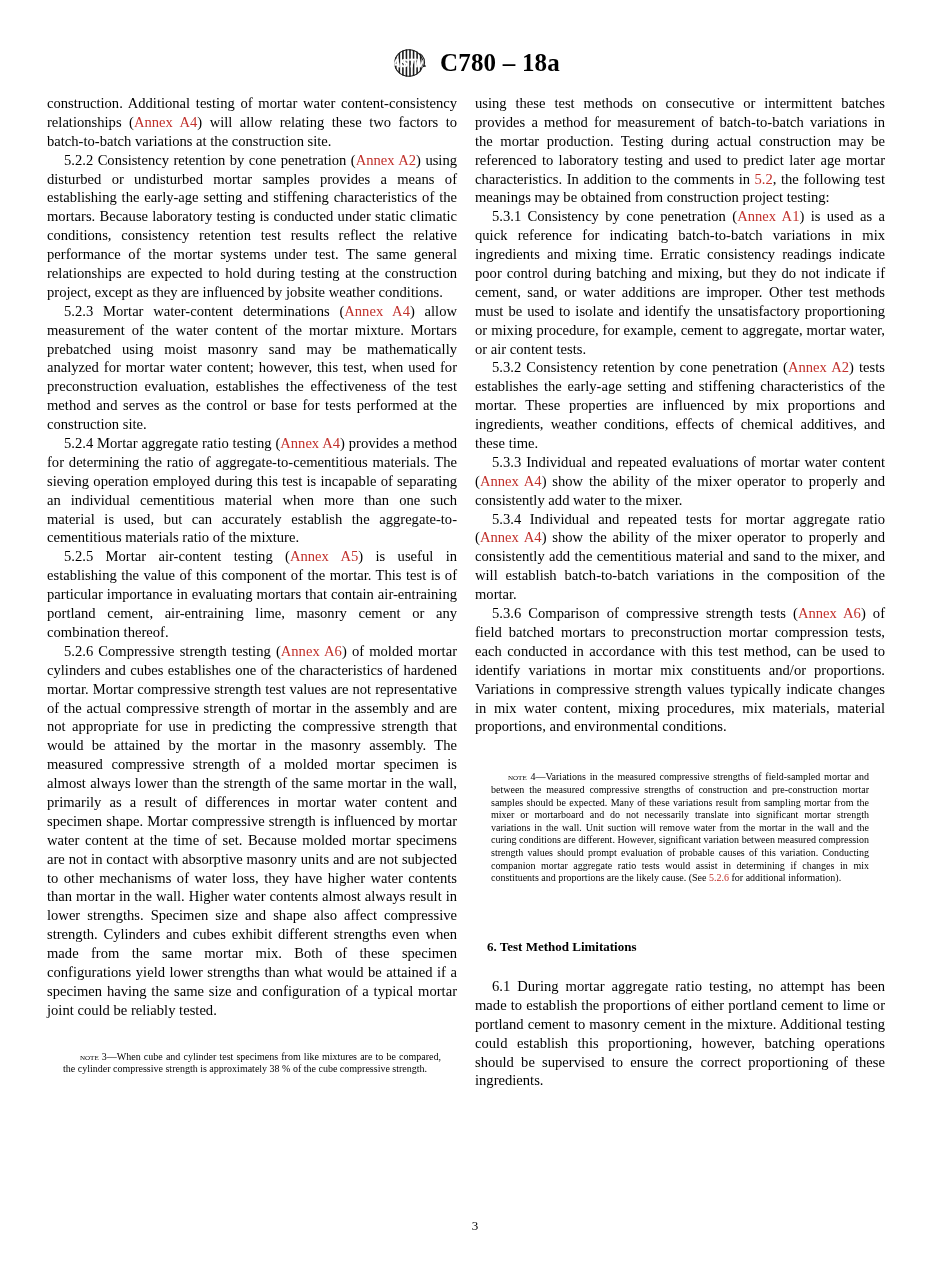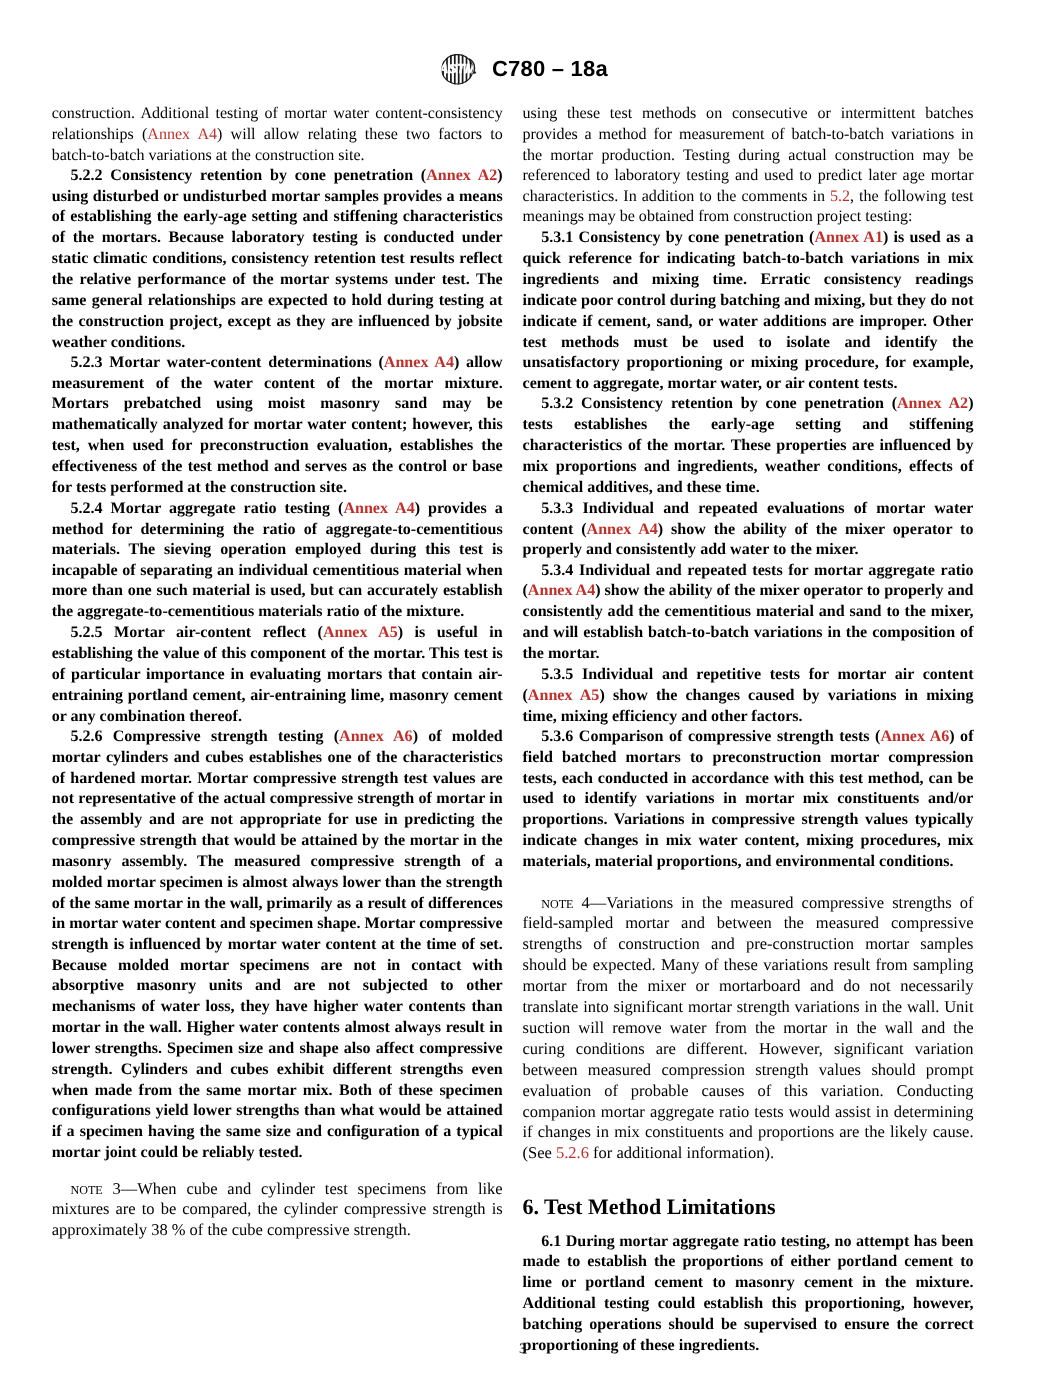--- a/index.html
+++ b/index.html
@@ -31,23 +31,23 @@
     gap: 10px;
     padding-top: 42px;
     height: 42px;
   }
   .astm-logo {
     width: 40px;
     height: 30px;
     display: block;
   }
   .designation {
-    font-family: Liberation Sans, sans-serif;
+    font-family: Liberation Serif, serif;
     font-weight: bold;
-    font-size: 20px;
+    font-size: 25px;
     letter-spacing: 0.2px;
     white-space: nowrap;
   }
 
   
   .columns {
     position: absolute;
     top: 94px;
     left: 47px;
     width: 858px;
@@ -64,49 +64,48 @@
     text-justify: inter-word;
     font-size: 14.6px;
     line-height: 1.295;
     hyphens: manual;
   }
   p.body {
     text-indent: 0;
   }
   p.indent {
     text-indent: 17px;
-    font-weight: bold;
   }
   .lnk {
     color: #c0302b;
   }
   .note {
-    font-size: 15px;
+    font-size: 10px;
     line-height: 1.265;
     text-align: justify;
-    margin: 0;
+    margin: 16px;
     text-indent: 17px;
   }
   .note-label {
     font-variant: small-caps;
     text-transform: lowercase;
   }
   .note-label::first-letter {
     text-transform: uppercase;
   }
   .gap-s { height: 9px; }
   .gap-m { height: 15px; }
   .gap-l { height: 19px; }
   .gap-xl { height: 26px; }
 
   h2.section-head {
     font-family: "Liberation Serif", "DejaVu Serif", serif;
     font-weight: bold;
-    font-size: 20px;
-    margin: 0;
+    font-size: 13px;
+    margin: 12px;
     line-height: 1.3;
   }
 
   .page-number {
     position: absolute;
     left: 0;
     right: 0;
     top: 1218px;
     text-align: center;
     font-size: 13px;
@@ -152,21 +151,21 @@
     <div class="col">
 
       <p class="body"><span>construction. Additional testing of mortar water content-consistency relationships (</span><span class="lnk">Annex A4</span><span>) will allow relating these two factors to batch-to-batch variations at the construction site.</span></p>
 
       <p class="indent"><span>5.2.2  Consistency retention by cone penetration (</span><span class="lnk">Annex A2</span><span>) using disturbed or undisturbed mortar samples provides a means of establishing the early-age setting and stiffening characteristics of the mortars. Because laboratory testing is conducted under static climatic conditions, consistency retention test results reflect the relative performance of the mortar systems under test. The same general relationships are expected to hold during testing at the construction project, except as they are influenced by jobsite weather conditions.</span></p>
 
       <p class="indent"><span>5.2.3  Mortar water-content determinations (</span><span class="lnk">Annex A4</span><span>) allow measurement of the water content of the mortar mixture. Mortars prebatched using moist masonry sand may be mathematically analyzed for mortar water content; however, this test, when used for preconstruction evaluation, establishes the effectiveness of the test method and serves as the control or base for tests performed at the construction site.</span></p>
 
       <p class="indent"><span>5.2.4  Mortar aggregate ratio testing (</span><span class="lnk">Annex A4</span><span>) provides a method for determining the ratio of aggregate-to-cementitious materials. The sieving operation employed during this test is incapable of separating an individual cementitious material when more than one such material is used, but can accurately establish the aggregate-to-cementitious materials ratio of the mixture.</span></p>
 
-      <p class="indent"><span>5.2.5  Mortar air-content reflect (</span><span class="lnk">Annex A5</span><span>) is useful in establishing the value of this component of the mortar. This test is of particular importance in evaluating mortars that contain air-entraining portland cement, air-entraining lime, masonry cement or any combination thereof.</span></p>
+      <p class="indent"><span>5.2.5  Mortar air-content testing (</span><span class="lnk">Annex A5</span><span>) is useful in establishing the value of this component of the mortar. This test is of particular importance in evaluating mortars that contain air-entraining portland cement, air-entraining lime, masonry cement or any combination thereof.</span></p>
 
       <p class="indent"><span>5.2.6  Compressive strength testing (</span><span class="lnk">Annex A6</span><span>) of molded mortar cylinders and cubes establishes one of the characteristics of hardened mortar. Mortar compressive strength test values are not representative of the actual compressive strength of mortar in the assembly and are not appropriate for use in predicting the compressive strength that would be attained by the mortar in the masonry assembly. The measured compressive strength of a molded mortar specimen is almost always lower than the strength of the same mortar in the wall, primarily as a result of differences in mortar water content and specimen shape. Mortar compressive strength is influenced by mortar water content at the time of set. Because molded mortar specimens are not in contact with absorptive masonry units and are not subjected to other mechanisms of water loss, they have higher water contents than mortar in the wall. Higher water contents almost always result in lower strengths. Specimen size and shape also affect compressive strength. Cylinders and cubes exhibit different strengths even when made from the same mortar mix. Both of these specimen configurations yield lower strengths than what would be attained if a specimen having the same size and configuration of a typical mortar joint could be reliably tested.</span></p>
 
       <div class="gap-m"></div>
 
       <p class="note"><span class="note-label">Note 3</span><span>—When cube and cylinder test specimens from like mixtures are to be compared, the cylinder compressive strength is approximately 38 % of the cube compressive strength.</span></p>
 
       <div class="gap-m"></div>
 
 
@@ -177,21 +176,20 @@
       <p class="body"><span>using these test methods on consecutive or intermittent batches provides a method for measurement of batch-to-batch variations in the mortar production. Testing during actual construction may be referenced to laboratory testing and used to predict later age mortar characteristics. In addition to the comments in </span><span class="lnk">5.2</span><span>, the following test meanings may be obtained from construction project testing:</span></p>
 
       <p class="indent"><span>5.3.1  Consistency by cone penetration (</span><span class="lnk">Annex A1</span><span>) is used as a quick reference for indicating batch-to-batch variations in mix ingredients and mixing time. Erratic consistency readings indicate poor control during batching and mixing, but they do not indicate if cement, sand, or water additions are improper. Other test methods must be used to isolate and identify the unsatisfactory proportioning or mixing procedure, for example, cement to aggregate, mortar water, or air content tests.</span></p>
 
       <p class="indent"><span>5.3.2  Consistency retention by cone penetration (</span><span class="lnk">Annex A2</span><span>) tests establishes the early-age setting and stiffening characteristics of the mortar. These properties are influenced by mix proportions and ingredients, weather conditions, effects of chemical additives, and these time.</span></p>
 
       <p class="indent"><span>5.3.3  Individual and repeated evaluations of mortar water content (</span><span class="lnk">Annex A4</span><span>) show the ability of the mixer operator to properly and consistently add water to the mixer.</span></p>
 
       <p class="indent"><span>5.3.4  Individual and repeated tests for mortar aggregate ratio (</span><span class="lnk">Annex A4</span><span>) show the ability of the mixer operator to properly and consistently add the cementitious material and sand to the mixer, and will establish batch-to-batch variations in the composition of the mortar.</span></p>
 
-      <p class="indent"><span>5.3.5  Individual and repetitive tests for mortar air content (</span><span class="lnk">Annex A5</span><span>) show the changes caused by variations in mixing time, mixing efficiency and other factors.</span></p>
 
       <p class="indent"><span>5.3.6  Comparison of compressive strength tests (</span><span class="lnk">Annex A6</span><span>) of field batched mortars to preconstruction mortar compression tests, each conducted in accordance with this test method, can be used to identify variations in mortar mix constituents and/or proportions. Variations in compressive strength values typically indicate changes in mix water content, mixing procedures, mix materials, material proportions, and environmental conditions.</span></p>
 
       <div class="gap-l"></div>
 
       <p class="note"><span class="note-label">Note 4</span><span>—Variations in the measured compressive strengths of field-sampled mortar and between the measured compressive strengths of construction and pre-construction mortar samples should be expected. Many of these variations result from sampling mortar from the mixer or mortarboard and do not necessarily translate into significant mortar strength variations in the wall. Unit suction will remove water from the mortar in the wall and the curing conditions are different. However, significant variation between measured compression strength values should prompt evaluation of probable causes of this variation. Conducting companion mortar aggregate ratio tests would assist in determining if changes in mix constituents and proportions are the likely cause. (See </span><span class="lnk">5.2.6</span><span> for additional information).</span></p>
 
       <div class="gap-xl"></div>
 
       <h2 class="section-head">6.  Test Method Limitations</h2>

